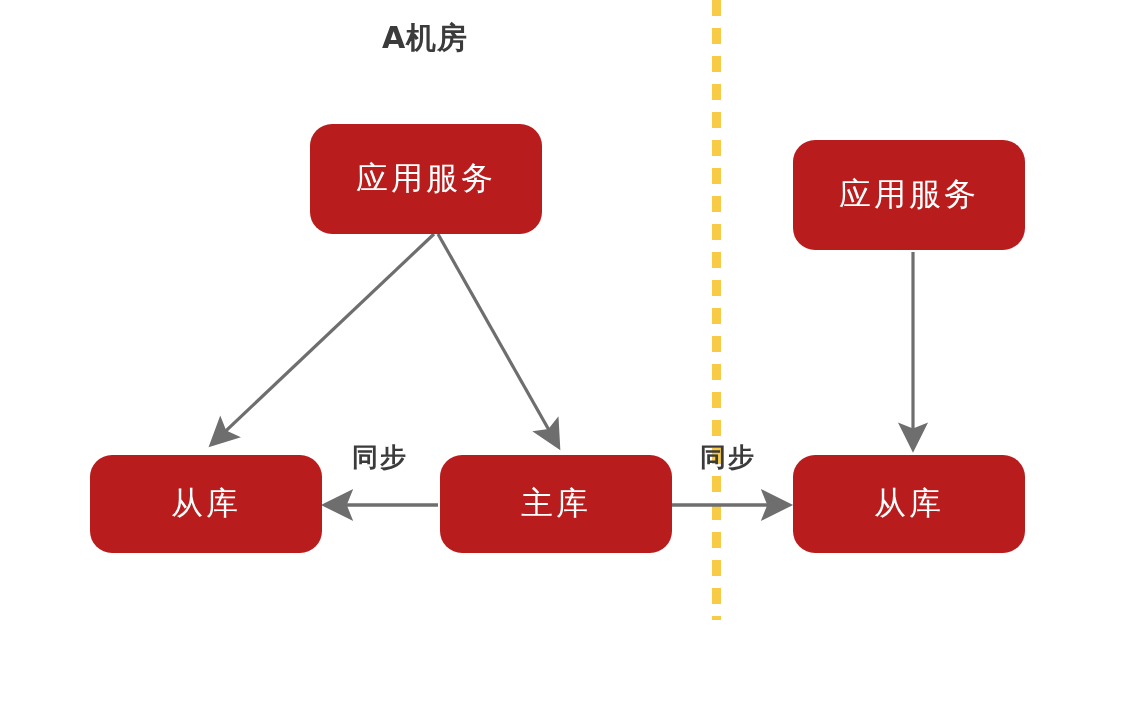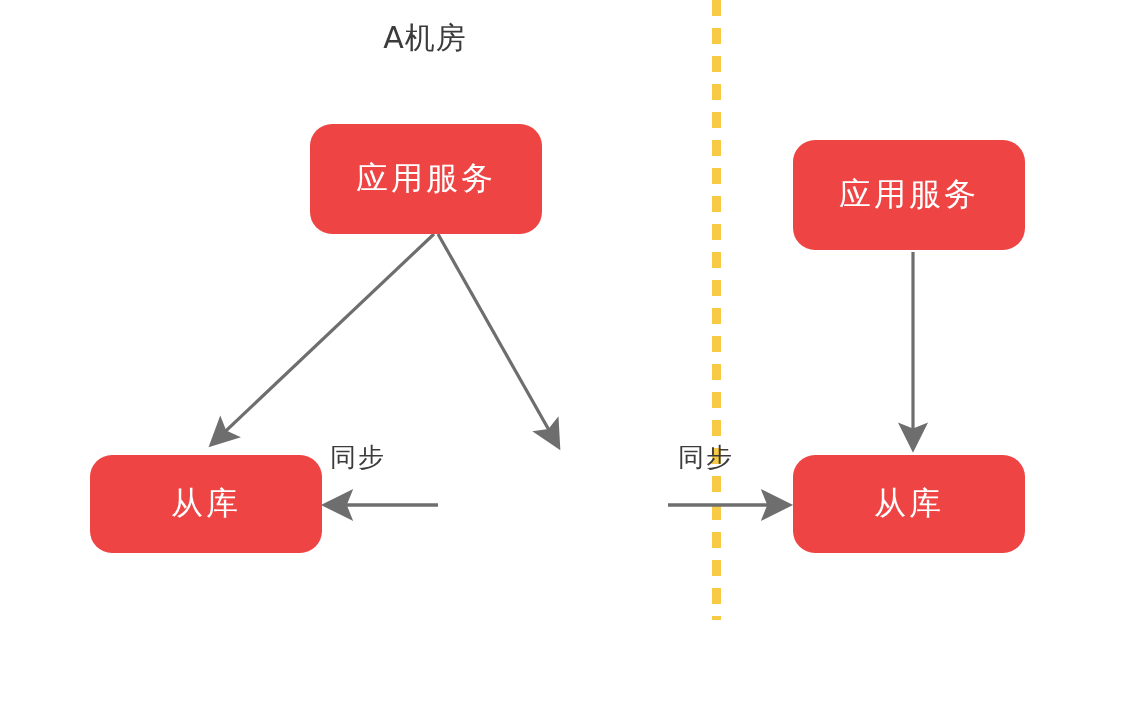--- a/index.html
+++ b/index.html
@@ -20,26 +20,26 @@
   }
   .zone-title {
     position: absolute;
     font-size: 30px;
     color: #3b3b3b;
     font-weight: 500;
     letter-spacing: 1px;
     white-space: nowrap;
     text-align: center;
   }
-  #zone-title-a { left: 310px; top: 18px; width: 230px; }
+  #zone-title-a { left: 310px; top: 18px; width: 230px; font-weight: bold; }
   #zone-title-b { left: 795px; top: 18px; width: 230px; }
 
   .node-box {
     position: absolute;
-    background: #ef4444;
+    background: #b91c1c;
     border-radius: 22px;
     display: flex;
     align-items: center;
     justify-content: center;
     color: #ffffff;
     font-size: 32px;
     letter-spacing: 3px;
     box-sizing: border-box;
   }
   #box-app-a   { left: 310px; top: 124px; width: 232px; height: 110px; }
@@ -47,21 +47,22 @@
   #box-slave-a { left: 90px;  top: 455px; width: 232px; height: 98px; }
   #box-master  { left: 440px; top: 455px; width: 232px; height: 98px; }
   #box-slave-b { left: 793px; top: 455px; width: 232px; height: 98px; }
 
   .edge-label {
     position: absolute;
     font-size: 26px;
     color: #3b3b3b;
     letter-spacing: 2px;
     white-space: nowrap;
-    text-align: left;
+    text-align: center;
+    font-weight: bold;
   }
   #label-sync-a { left: 330px; top: 440px; width: 100px; }
   #label-sync-b { left: 678px; top: 440px; width: 100px; }
 
   #divider {
     position: absolute;
     left: 712px;
     top: 0px;
     width: 9px;
     height: 620px;
@@ -130,20 +131,21 @@
       <line x1="913" y1="252" x2="913" y2="448" stroke="#6e6e6e" stroke-width="3.2" marker-end="url(#ah)"></line>
     </g>
   </svg>
 
   <div class="node-box" id="box-app-a">应用服务</div>
 
   <div class="node-box" id="box-app-b">应用服务</div>
 
   <div class="node-box" id="box-slave-a">从库</div>
 
+  <div class="node-box" id="box-master">主库</div>
 
   <div class="node-box" id="box-slave-b">从库</div>
 
   <div class="edge-label" id="label-sync-a">同步</div>
 
   <div class="edge-label" id="label-sync-b">同步</div>
 
 
 </div>
 

